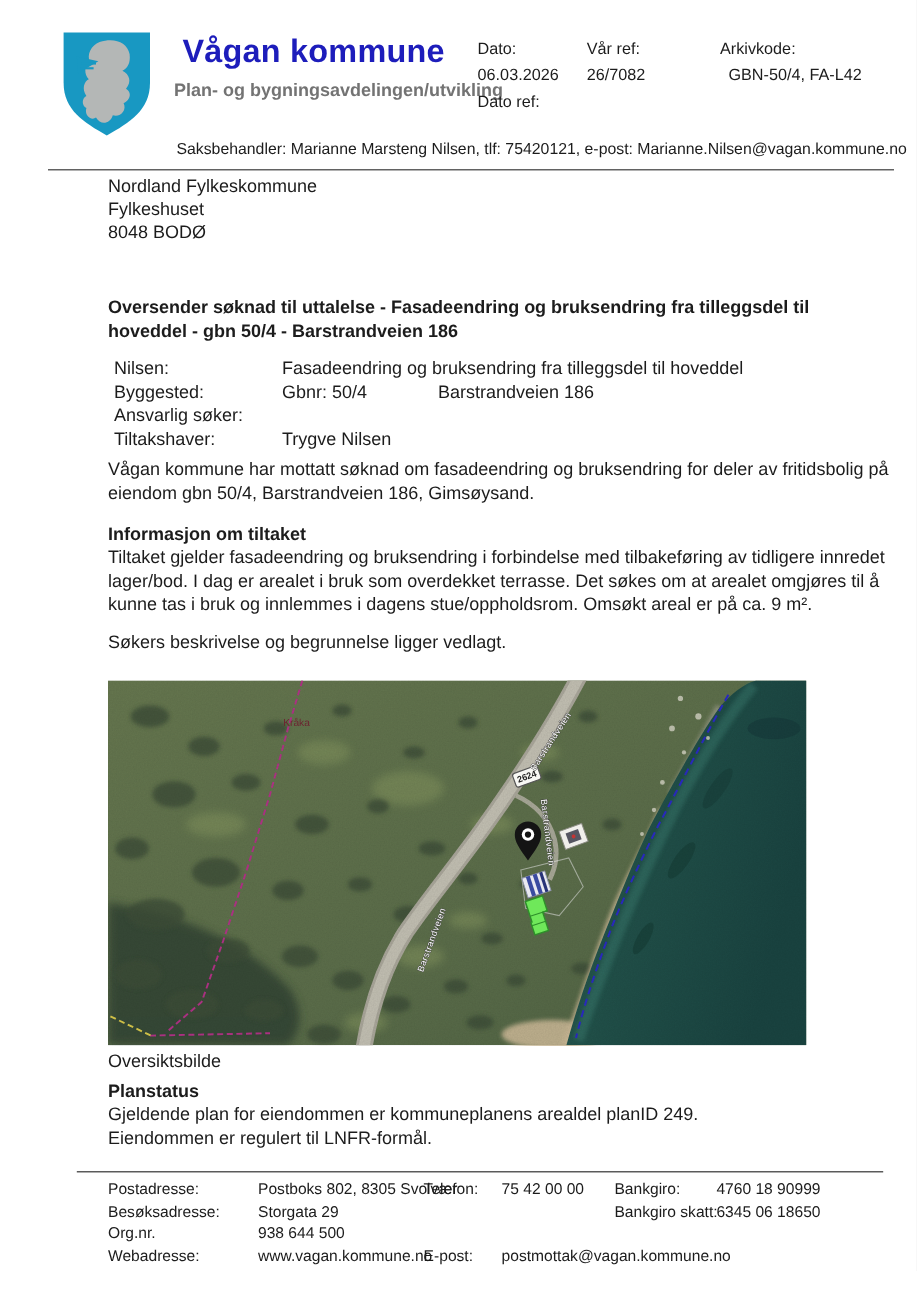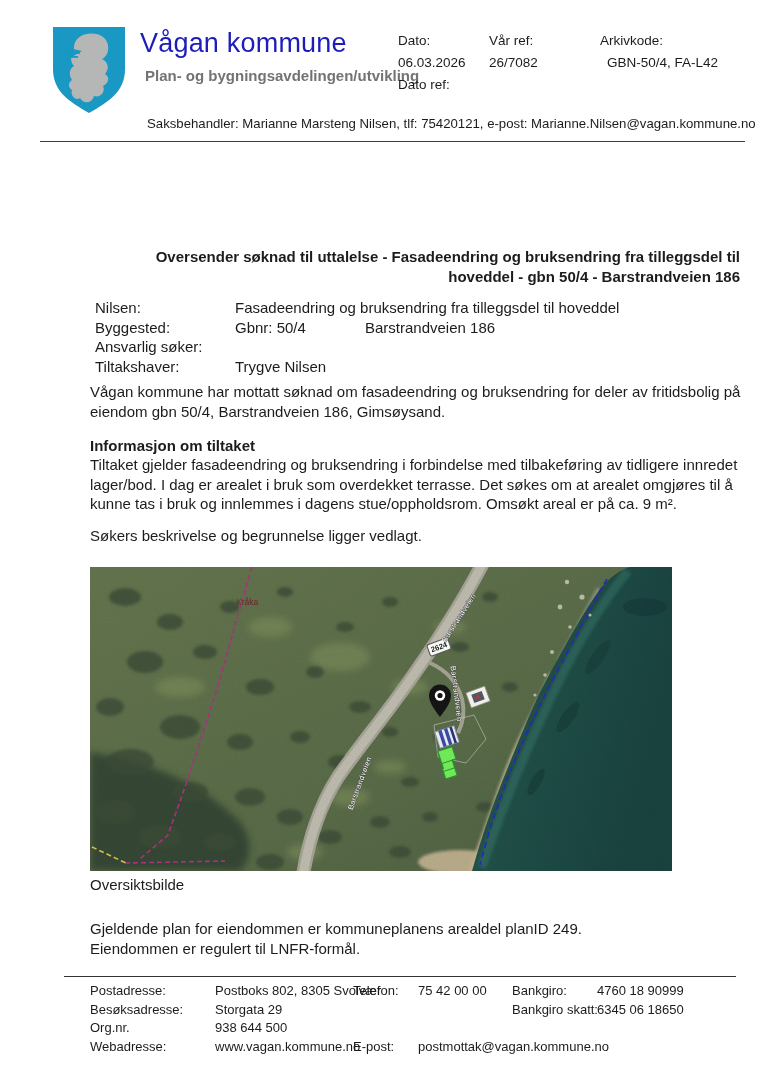--- a/index.html
+++ b/index.html
@@ -1,26 +1,26 @@
 <!DOCTYPE html>
 <html><head>
 <meta charset="utf-8">
 <style>
   html,body{margin:0;padding:0;background:#e9e9e9;}
   .page{position:relative;width:764px;height:1080px;background:#ffffff;margin:0 auto;
         font-family:"Liberation Sans",sans-serif;color:#1c1c1c;overflow:hidden;}
   .abs{position:absolute;}
-  .org-title{left:140px;top:28px;font-size:27px;font-weight:normal;color:#1d1dbb;letter-spacing:.2px;}
+  .org-title{left:152px;top:28px;font-size:27px;font-weight:bold;color:#1d1dbb;letter-spacing:.2px;}
   .org-dept{left:145px;top:67px;font-size:15px;font-weight:bold;color:#737373;}
   .meta{left:398px;top:33px;font-size:13.5px;}
   .meta span{position:absolute;white-space:nowrap;}
   .saks{left:147px;top:116px;font-size:13.2px;white-space:nowrap;}
   .rule1{left:40px;top:141px;width:705px;border-top:1px solid #3c3c3c;height:0;}
   .recipient{left:90px;top:146px;font-size:15px;line-height:19px;}
-  .subject{left:90px;top:247px;width:650px;font-size:15px;font-weight:bold;line-height:19.5px;text-align:right;}
+  .subject{left:90px;top:247px;width:650px;font-size:15px;font-weight:bold;line-height:19.5px;}
   .casetable{left:95px;top:298px;font-size:15px;}
   .caserow{display:flex;line-height:19.5px;}
   .caserow .lbl{width:140px;flex:0 0 140px;}
   .caserow .v1{min-width:130px;}
   .para{left:90px;width:658px;font-size:15px;line-height:19.5px;}
   .bold{font-weight:bold;}
   .map-wrap{left:90px;top:567px;width:582px;height:304px;}
   .caption{left:90px;top:876px;width:582px;font-size:15px;}
   .rule2{left:64px;top:976px;width:672px;border-top:1.5px solid #333;height:0;}
   .footer{left:90px;top:982px;font-size:13px;display:grid;
@@ -52,20 +52,25 @@
     <span style="left:202px;top:0">Arkivkode:</span>
     <span style="left:0;top:22px">06.03.2026</span>
     <span style="left:91px;top:22px">26/7082</span>
     <span style="left:209px;top:22px">GBN-50/4, FA-L42</span>
     <span style="left:0;top:44px">Dato ref:</span>
   </div>
 
   <div class="abs saks">Saksbehandler: Marianne Marsteng Nilsen, tlf: 75420121, e-post: Marianne.Nilsen@vagan.kommune.no</div>
   <div class="abs rule1"></div>
 
+  <div class="abs recipient">
+    <div>Nordland Fylkeskommune</div>
+    <div>Fylkeshuset</div>
+    <div>8048 BODØ</div>
+  </div>
 
   <div class="abs subject">Oversender søknad til uttalelse -  Fasadeendring og bruksendring fra tilleggsdel til hoveddel -  gbn 50/4 - Barstrandveien 186</div>
 
   <div class="abs casetable">
     <div class="caserow">
       <span class="lbl">Nilsen:</span>
       <span class="v1">Fasadeendring og bruksendring fra tilleggsdel til hoveddel</span>
       <span></span>
     </div>
     <div class="caserow">
@@ -249,20 +254,21 @@
     <g>
       <path d="M350,150 C342.5,140 339,134.5 339,128.5 A11,11 0 1 1 361,128.5 C361,134.5 357.5,140 350,150 Z" fill="#141414"></path>
       <circle cx="350" cy="128.5" r="5.2" fill="#ffffff"></circle>
       <circle cx="350" cy="128.5" r="2.6" fill="#141414"></circle>
     </g>
   </svg>
   </div>
 
   <div class="abs caption">Oversiktsbilde</div>
 
+  <div class="abs para bold" style="top:900px">Planstatus</div>
   <div class="abs para" style="top:919px">
     <div>Gjeldende plan for eiendommen er kommuneplanens arealdel planID 249.</div>
     <div>Eiendommen er regulert til LNFR-formål.</div>
   </div>
 
   <div class="abs rule2"></div>
 
   <div class="abs footer">
     <span>Postadresse:</span>
     <span>Postboks 802, 8305 Svolvær</span>

